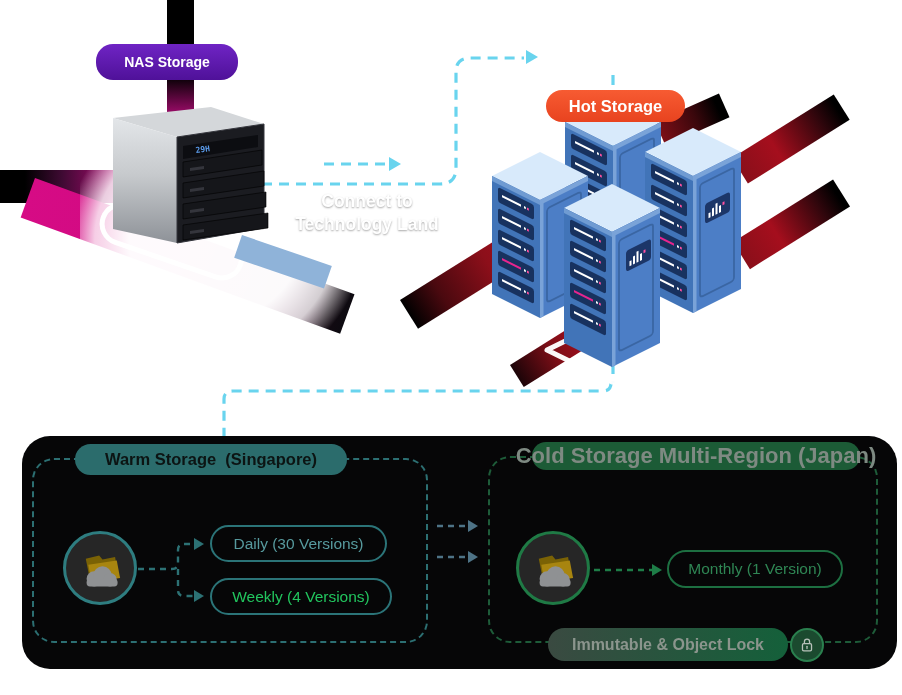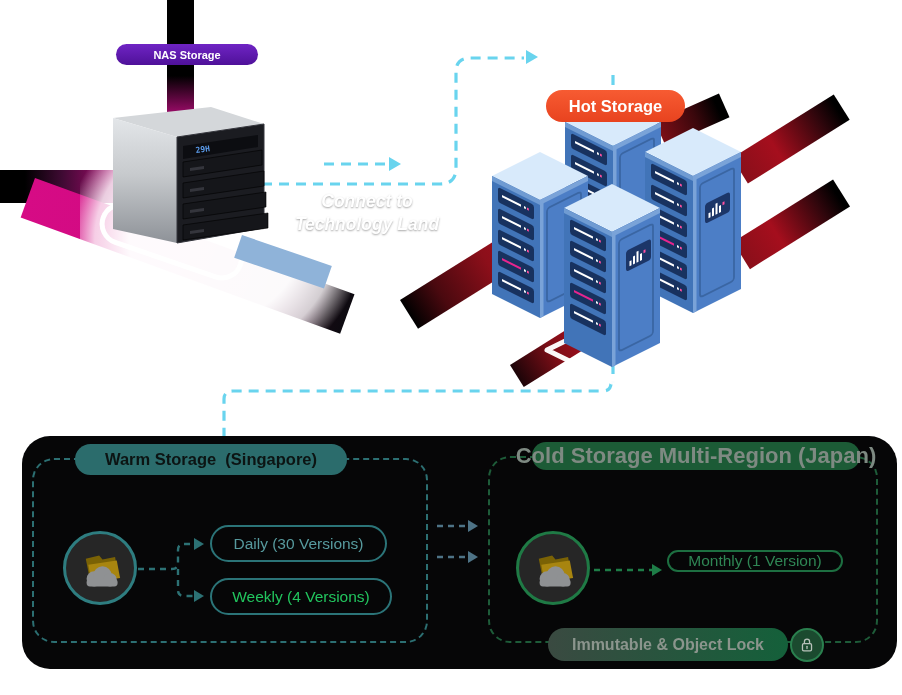--- a/index.html
+++ b/index.html
@@ -26,39 +26,39 @@
   .red-c{left:733px;top:242px;width:118px;height:32px;transform:rotate(-32deg);
     background:linear-gradient(90deg,#8a0f1a 0%,#a50e1d 35%,#30060c 78%,#000 96%);}
   .red-d{left:400px;top:300px;width:125px;height:34px;transform:rotate(-32deg);
     background:linear-gradient(90deg,#000 0%,#4a090f 30%,#8c0f1a 75%,#9c0e1c 100%);}
   .red-e{left:510px;top:365px;width:80px;height:26px;transform:rotate(-32deg);
     background:linear-gradient(90deg,#1c0408 0%,#7e0e17 55%,#a30e1d 100%);}
 
   
   .badge{position:absolute;display:flex;align-items:center;justify-content:center;
     border-radius:17px;font-weight:700;white-space:pre;box-sizing:border-box;}
-  .nas-badge{left:116px;top:44px;width:142px;height:21px;color:#fff;font-size:11px;
+  .nas-badge{left:96px;top:44px;width:142px;height:36px;color:#fff;font-size:14px;
     background:linear-gradient(180deg,#6f24c4,#4f1199);}
   .hot-badge{left:546px;top:42px;width:139px;height:32px;color:#fff;font-size:16.5px;
     background:linear-gradient(180deg,#f75b32,#e8431f);margin-top:48px;}
   .connect-text{position:absolute;left:278px;top:190px;width:178px;text-align:center;color:#fff;
-    font-size:17.5px;line-height:1.32;font-weight:700;text-shadow:0 1px 2px rgba(0,0,0,.35);font-style:italic;}
+    font-size:17.5px;line-height:1.32;font-weight:700;text-shadow:0 1px 2px rgba(0,0,0,.35);}
 
   
   .panel{position:absolute;left:22px;top:436px;width:875px;height:233px;background:#060607;border-radius:28px;}
   .dash-box{position:absolute;border:2px dashed;border-radius:22px;box-sizing:border-box;}
   .warm-box{left:10px;top:22px;width:396px;height:185px;border-color:#2c6f72;}
   .cold-box{left:466px;top:20px;width:390px;height:187px;border-color:#1e5c39;}
   .warm-badge{left:53px;top:8px;width:272px;height:31px;background:#2b6c6c;color:#0c1413;font-size:16.5px;}
   .cold-badge{left:510px;top:6px;width:328px;height:28px;background:#1c5b36;color:#7e8a82;font-size:22px;}
   .pill{position:absolute;display:flex;align-items:center;justify-content:center;border-radius:19px;
     border:2.5px solid;background:transparent;font-size:15.5px;font-weight:400;box-sizing:border-box;white-space:pre;}
   .daily-pill{left:188px;top:89px;width:177px;height:37px;border-color:#2b7478;color:#579a9e;}
   .weekly-pill{left:188px;top:142px;width:182px;height:37px;border-color:#2b7478;color:#22c55e;text-align:right;}
-  .monthly-pill{left:645px;top:114px;width:176px;height:22px;border-color:#1d6f41;color:#2f8654;}
+  .monthly-pill{left:645px;top:114px;width:176px;height:38px;border-color:#1d6f41;color:#2f8654;}
   .icon-circle{position:absolute;width:74px;height:74px;border-radius:50%;background:#262626;box-sizing:border-box;
     display:flex;align-items:center;justify-content:center;}
   .warm-circle{left:41px;top:95px;border:3px solid #2e7d80;}
   .cold-circle{left:494px;top:95px;border:3px solid #1f7a45;}
   .immutable-badge{left:526px;top:192px;width:240px;height:33px;color:#8b958d;font-size:16px;
     background:linear-gradient(90deg,#3a4a41,#14603a);}
   .lock-circle{position:absolute;left:768px;top:192px;width:34px;height:34px;border-radius:50%;
     background:#1b4a2f;border:2px solid #2a7f4e;box-sizing:border-box;display:flex;align-items:center;justify-content:center;}
   svg{display:block;}
   .abs{position:absolute;left:0;top:0;pointer-events:none;}

